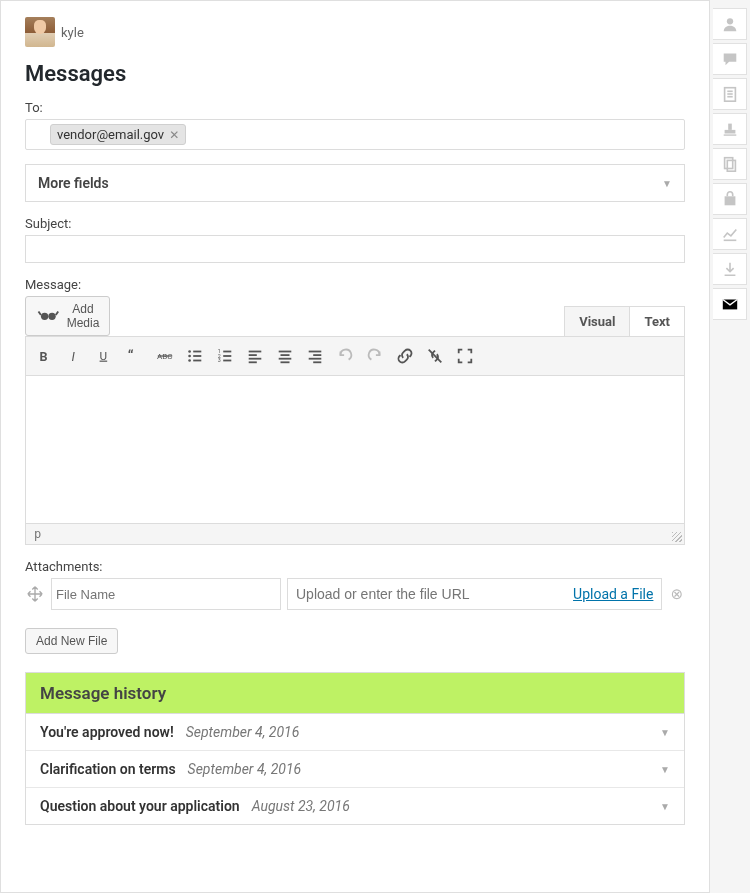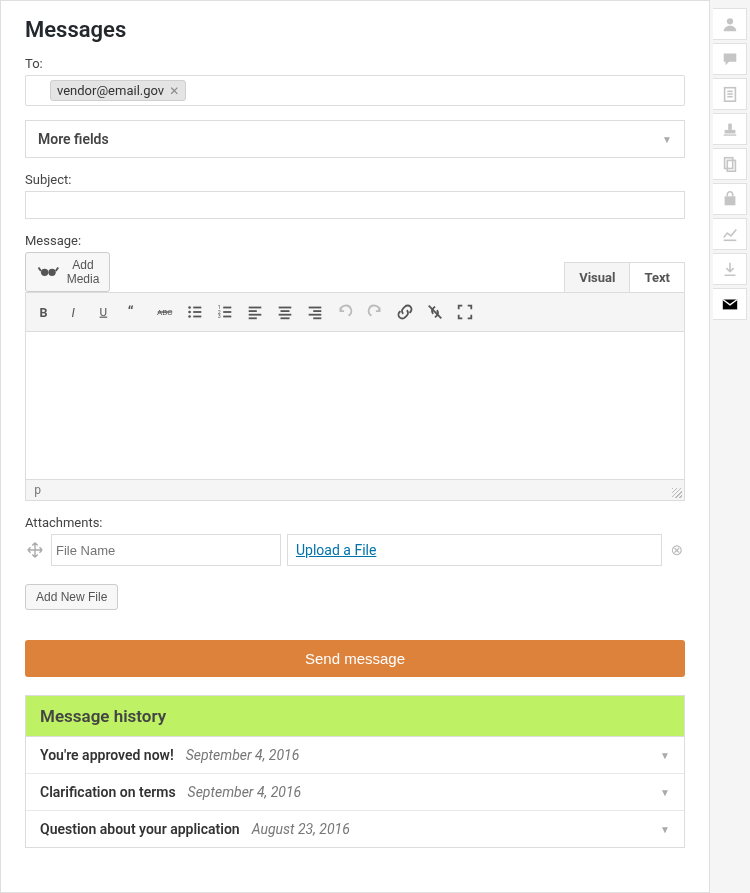--- a/index.html
+++ b/index.html
@@ -54,20 +54,24 @@
 .history-item .subj { font-weight: 600; font-size: 14px; color: #333; }
 .history-item .date { font-style: italic; color: #777; font-size: 14px; }
 .history-item .tri { color: #aaa; font-size: 10px; }
 </style>
 </head>
 <body>
 
 <div class="page">
   <div class="main-panel">
 
+    <div class="user-row">
+      <div class="avatar"></div>
+      <span class="username">kyle</span>
+    </div>
 
     <h1>Messages</h1>
 
     <label class="field-label">To:</label>
     <div class="to-box">
       <span class="chip">
         <span>vendor@email.gov</span>
         <span class="x">✕</span>
       </span>
     </div>
@@ -212,30 +216,30 @@
     <div class="field">
       <label class="field-label">Attachments:</label>
       <div class="attach-row">
         <div class="drag-handle">
           <svg viewBox="0 0 20 20" fill="none" stroke="currentColor" stroke-width="1.5">
               <path d="M10 2 L10 18 M2 10 L18 10 M10 2 L7 5 M10 2 L13 5 M10 18 L7 15 M10 18 L13 15 M2 10 L5 7 M2 10 L5 13 M18 10 L15 7 M18 10 L15 13"></path>
             </svg>
         </div>
         <input class="text-input fname" style="height: 32px;" type="text" placeholder="File Name">
         <div class="furl-box">
+          <input type="text" placeholder="Upload or enter the file URL" style="">
           <a class="upload-link">Upload a File</a>
         </div>
         <span class="delete-dot">⊗</span>
       </div>
       <button class="btn add-file">
         <span>Add New File</span>
       </button>
     </div>
 
-    <button class="send-btn">Send message</button>
 
     <div class="history">
       <div class="history-head">Message history</div>
       <div class="history-item">
         <div class="left">
           <span class="subj">You're approved now!</span>
           <span class="date">September 4, 2016</span>
         </div>
         <span class="tri">▼</span>
       </div>

